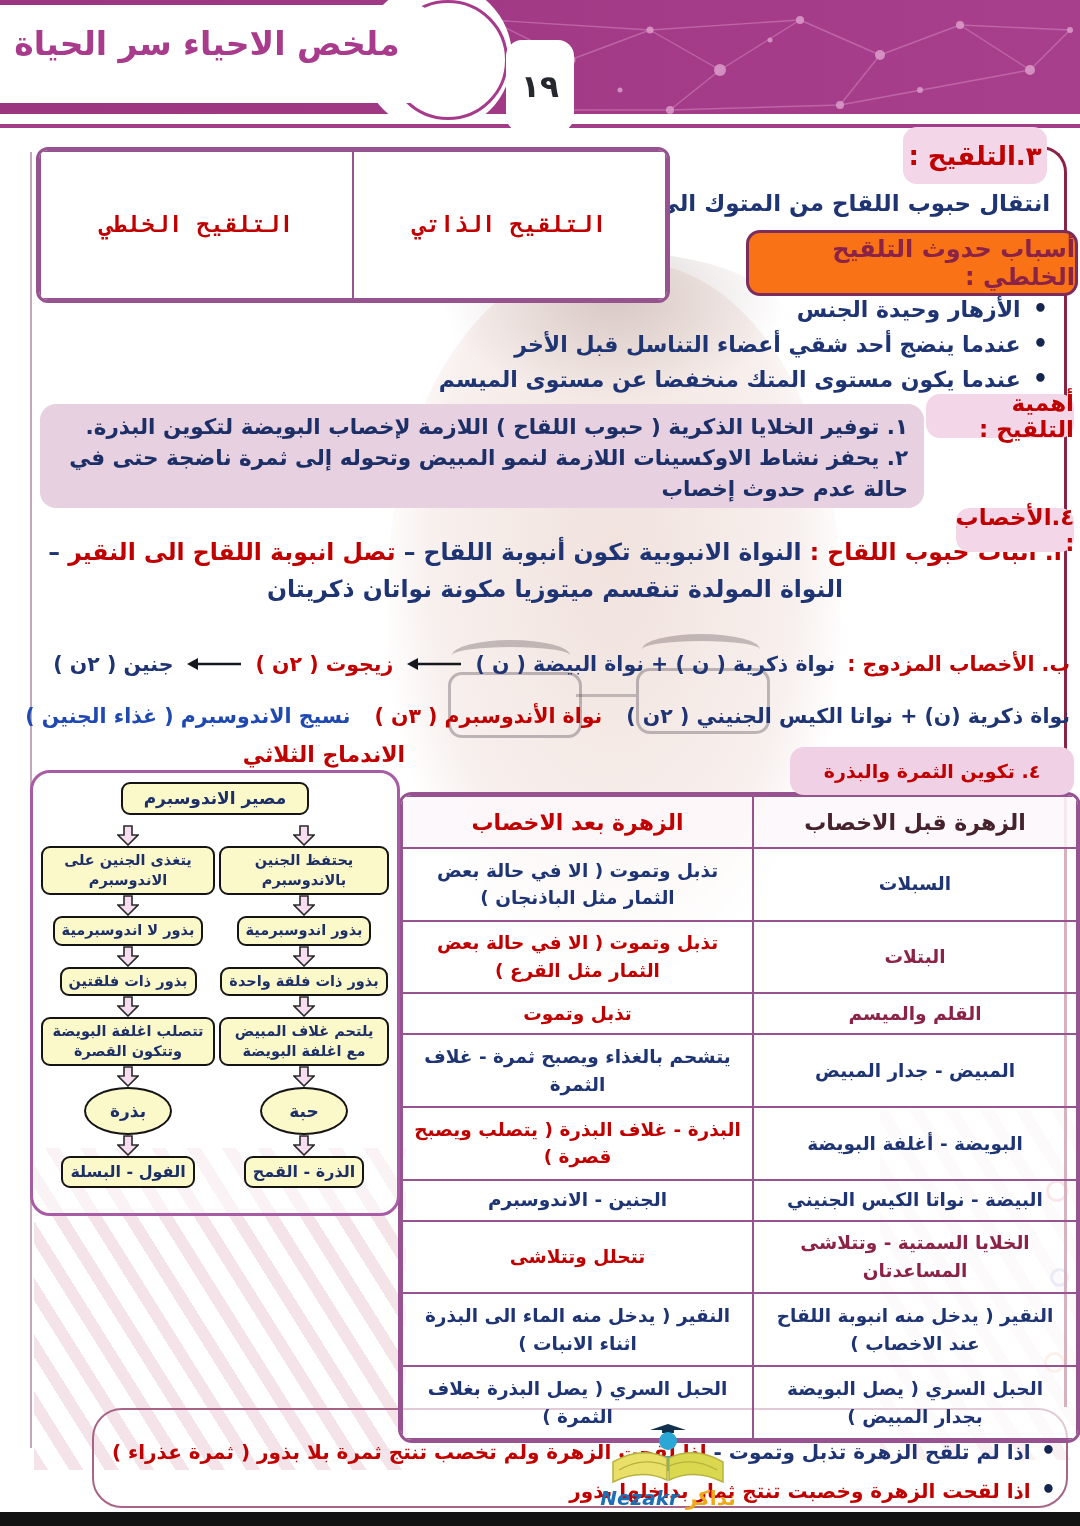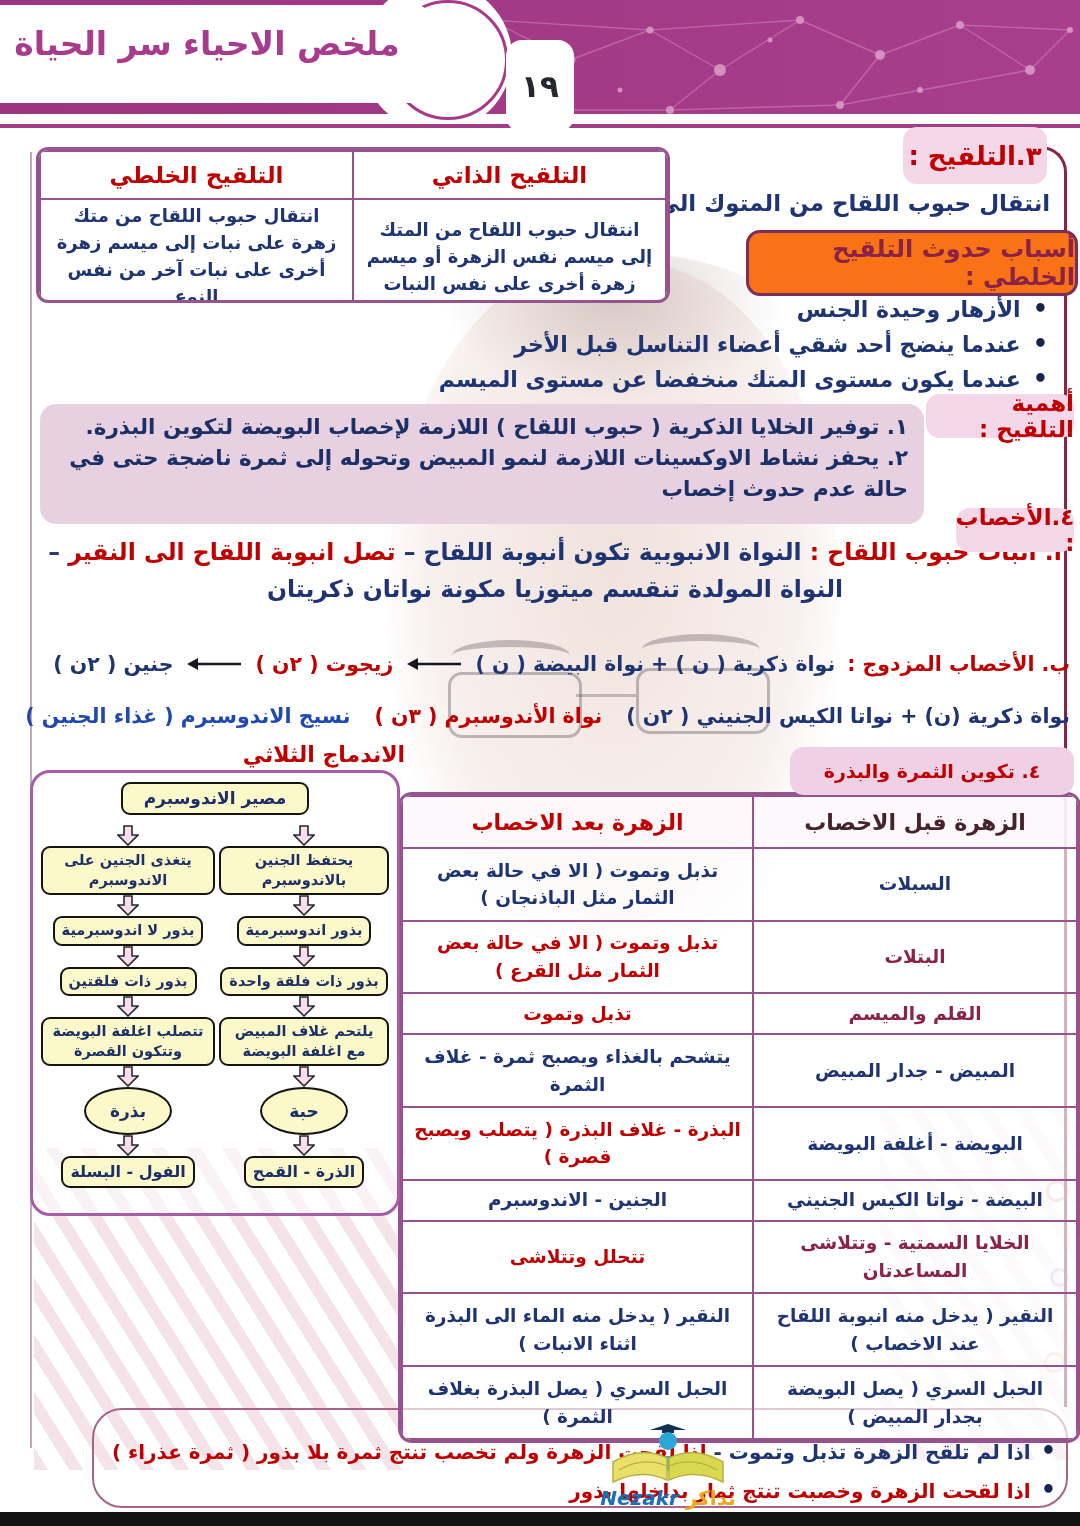--- a/index.html
+++ b/index.html
@@ -51,24 +51,24 @@
   #def-line{left:540px;top:190px;width:528px;text-align:center;font-size:23px;}
   #causes-box{left:746px;top:230px;width:326px;height:60px;border:3px solid #7b2d5e;border-radius:14px;
               background:#f97316;display:flex;align-items:center;justify-content:center;font-size:24px;color:#8b2346;}
   #causes-list{left:400px;top:292px;width:648px;font-size:22px;}
   .cause-item{display:flex;gap:12px;line-height:35px;color:#1f3573;}
   .bullet{color:#14264f;font-size:24px;}
   
   #pol-wrap{left:36px;top:147px;width:628px;height:150px;background:#fff;border:3px solid #96538f;border-radius:12px;overflow:hidden;}
   .ptable{width:100%;height:100%;border-collapse:collapse;direction:rtl;}
   .ptable th,.ptable td{border:2.5px solid #96538f;text-align:center;vertical-align:middle;font-weight:bold;}
-  .ptable th{font-size:23px;color:#c00000;height:44px;}
+  .ptable th{font-size:23px;color:#c00000;height:44px;font-family:Liberation Mono, monospace;}
   .ptable td{font-size:18px;color:#1f3573;line-height:1.5;padding:2px 10px;width:50%;}
   
-  #imp-box{left:40px;top:404px;width:884px;height:120px;background:#e7d0e0;border-radius:16px;
+  #imp-box{left:40px;top:404px;width:884px;height:104px;background:#e7d0e0;border-radius:16px;
            padding:7px 16px;box-sizing:border-box;font-size:21.5px;color:#1c2f66;line-height:31px;text-align:right;}
   
   #germ-line{left:45px;top:534px;width:1020px;text-align:center;font-size:23.5px;line-height:37px;}
   .flow{left:40px;width:1030px;display:flex;align-items:center;gap:12px;font-size:20.5px;}
   .flow span{white-space:nowrap;}
   #flowB{top:652px;}
   #flow2{top:704px;}
   #triple{left:238px;top:742px;width:172px;text-align:center;font-size:22px;}
   
   #ftab-wrap{left:398px;top:792px;width:677px;height:645px;border:3px solid #96538f;border-radius:14px;
@@ -188,24 +188,20 @@
       </div>
     </div>
 
   <div class="abs z3" id="pol-wrap">
     <table class="ptable">
       <tbody>
           <tr>
         <th>التلقيح الذاتي</th>
         <th>التلقيح الخلطي</th>
       </tr>
-      <tr>
-        <td>انتقال حبوب اللقاح من المتك إلى ميسم نفس الزهرة أو ميسم زهرة أخرى على نفس النبات</td>
-        <td>انتقال حبوب اللقاح من متك زهرة على نبات إلى ميسم زهرة أخرى على نبات آخر من نفس النوع</td>
-      </tr>
     </tbody>
       </table>
   </div>
 
   <div class="abs z4 pill rtl" id="imp-pill">أهمية التلقيح :</div>
   <div class="abs z3 rtl" id="imp-box">
       <div>١. توفير الخلايا الذكرية ( حبوب اللقاح ) اللازمة لإخصاب البويضة لتكوين البذرة.</div>
       <div>٢. يحفز نشاط الاوكسينات اللازمة لنمو المبيض وتحوله إلى ثمرة ناضجة حتى في حالة عدم حدوث إخصاب</div>
     </div>
 

